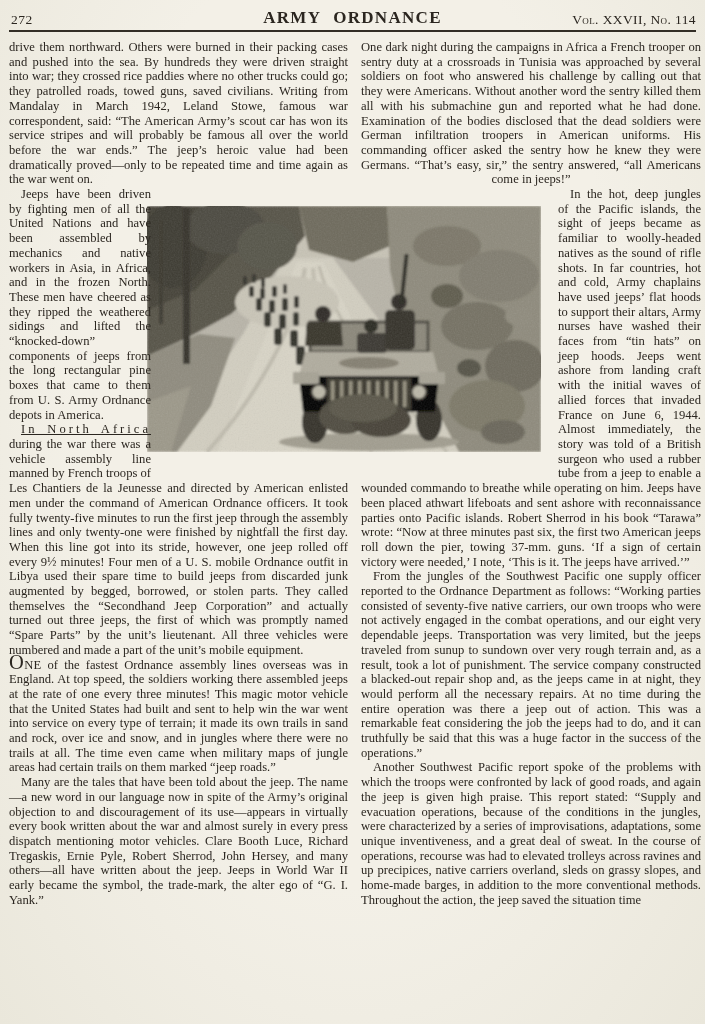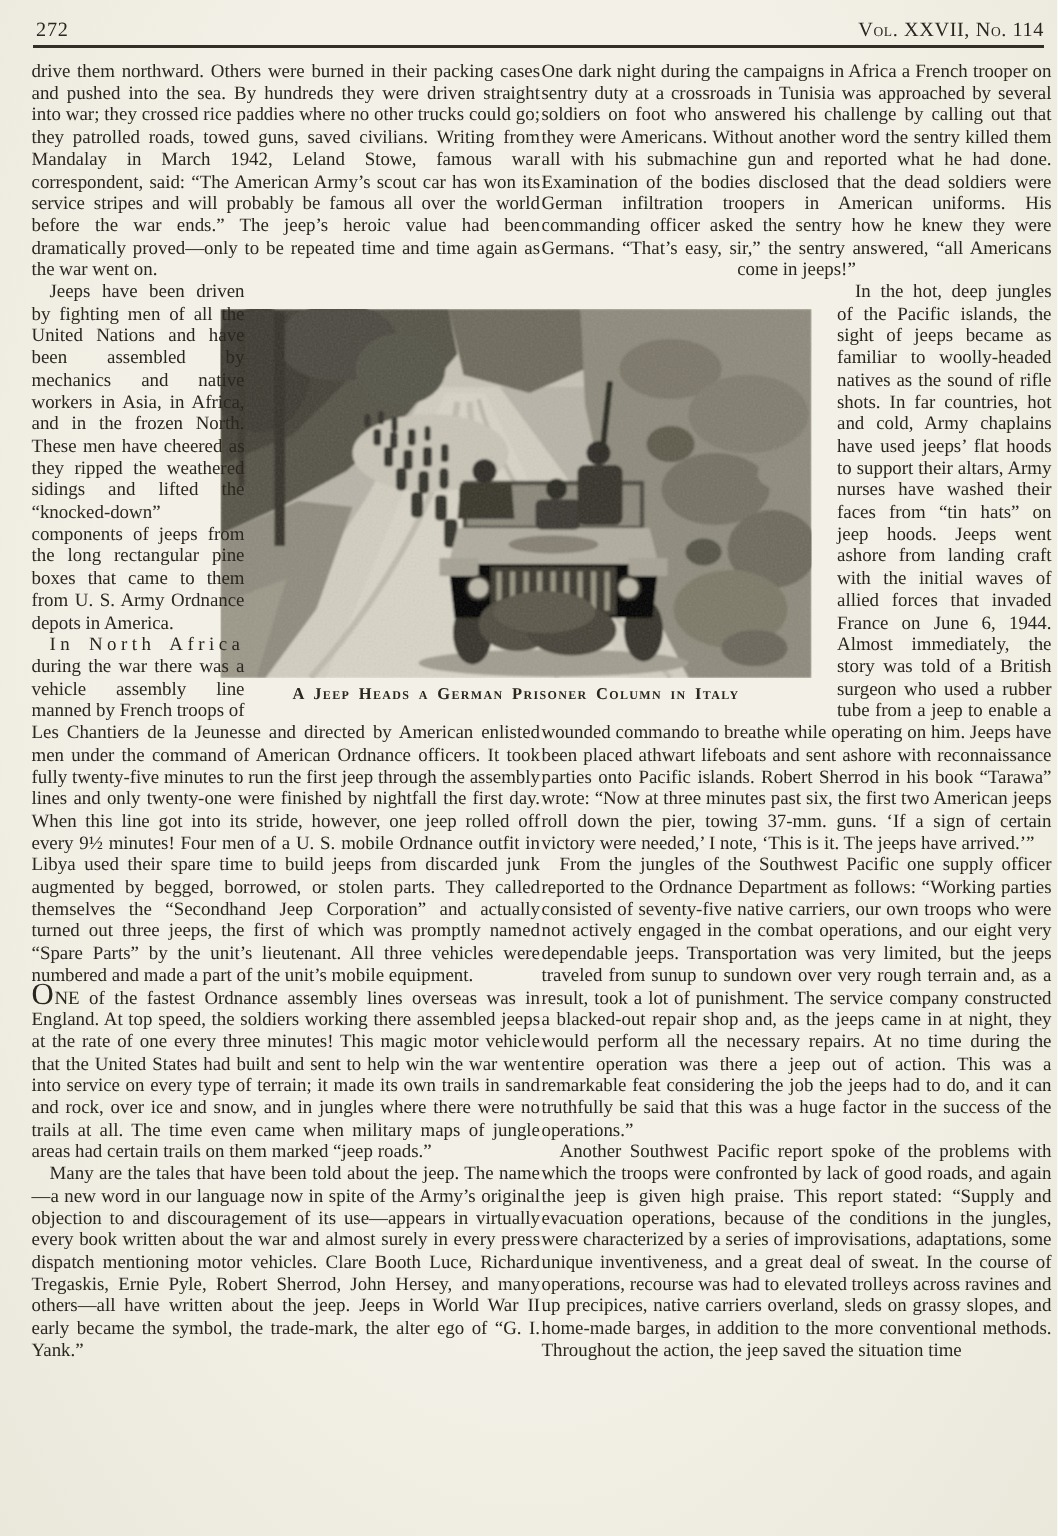--- a/index.html
+++ b/index.html
@@ -8,62 +8,62 @@
     position: relative;
     width: 705px; height: 1024px;
     background: radial-gradient(ellipse at 50% 40%, #f3f0e7 55%, #eae7db 100%);
     font-family: "Liberation Serif", serif;
     color: #2b2620;
     overflow: hidden;
   }
   .header {
     position: absolute; left: 9px; right: 9px; top: 5px; height: 27px;
     border-bottom: 2px solid #332e26;
-    margin-left: 13px;
   }
   .page-num { position:absolute; left:2px; bottom:2px; font-size:13.5px; letter-spacing:0.5px; }
   .journal-title {
     position:absolute; left:0; right:0; bottom:2px; text-align:center;
     font-size:17px; font-weight:bold; letter-spacing:1.3px; word-spacing:7px;
   }
   .volume {
     position:absolute; right:0; bottom:2px; font-size:13.5px;
     font-variant: small-caps; letter-spacing:0.4px;
   }
   .col {
     position:absolute; top:40px;
     font-size:12.6px; line-height:14.7px;
     text-align: justify; z-index:2;
   }
   .col p { margin:0; padding:0; hyphens:auto; }
-  .col-left  { left:21px;  width:339px; }
+  .col-left  { left:9px;  width:339px; }
   .col-right { left:361px; width:340px; }
   .indent { text-indent:12px; }
   .center-last { text-align-last:center; }
   .spacer-r { float:right; width:197px; height:292px; }
   .spacer-l { float:left;  width:197px; height:292px; }
   .one-para { margin-top:6px; }
   .initial { font-size:20.5px; line-height:0; letter-spacing:0.5px; }
-  .lead-caps { letter-spacing:3px; word-spacing:2px; }
+  .lead-caps { letter-spacing:3px; word-spacing:2px;text-decoration:underline; }
   .it { }
   .figure { position:absolute; left:147px; top:206px; width:394px; z-index:1; }
   .figure svg { display:block; width:394px; height:246px; }
   .caption {
     margin-top:5px; text-align:center;
     font-size:11px; font-weight:bold; font-variant:small-caps;
     letter-spacing:0.9px; word-spacing:2px; color:#2b2620;
   }
 </style>
 </head>
 <body>
 
 <div class="page">
 
   <div class="header">
     <span class="page-num">272</span>
+    <span class="journal-title">ARMY ORDNANCE</span>
     <span class="volume">Vol. XXVII, No. 114</span>
   </div>
 
   <figure class="figure" style="margin:0">
     <svg viewBox="0 0 394 246" xmlns="http://www.w3.org/2000/svg">
       <defs>
         <filter id="soft">
             <feGaussianBlur stdDeviation="0.8"></feGaussianBlur>
           </filter>
         <filter id="grainF">
@@ -165,21 +165,20 @@
         <circle cx="176" cy="108" r="8" fill="#2e2b25"></circle>
         <path d="M160,116 L194,116 L196,140 L158,140 Z" fill="#37342c"></path>
         <circle cx="224" cy="120" r="7" fill="#2b2923"></circle>
         <rect x="210" y="127" width="30" height="20" rx="4" fill="#3b3830"></rect>
         <circle cx="252" cy="96" r="8" fill="#2e2b25"></circle>
         <rect x="238" y="104" width="30" height="40" rx="5" fill="#363329"></rect>
         <rect x="255" y="48" width="4" height="50" fill="#2b2923" transform="rotate(6 257 73)"></rect>
       </g>
       <rect width="394" height="246" filter="url(#grainF)" opacity="0.14"></rect>
     </svg>
-    <figcaption class="caption">A Jeep Heads a German Prisoner Column in Italy</figcaption>
   </figure>
 
   <div class="col col-left">
     <p>drive them northward. Others were burned in their packing cases and pushed into the sea. By hundreds they were driven straight into war; they crossed rice paddies where no other trucks could go; they patrolled roads, towed guns, saved civilians. Writing from Mandalay in March 1942, Leland Stowe, famous war correspondent, said: “The American Army’s scout car has won its service stripes and will probably be famous all over the world before the war ends.” The jeep’s heroic value had been dramatically proved—only to be repeated time and time again as the war went on.</p>
     <div class="spacer-r"></div>
     <p class="indent">Jeeps have been driven by fighting men of all the United Nations and have been assembled by mechanics and native workers in Asia, in Africa, and in the frozen North. These men have cheered as they ripped the weathered sidings and lifted the “knocked-down” components of jeeps from the long rectangular pine boxes that came to them from U. S. Army Ordnance depots in America.</p>
     <p class="indent"><span class="lead-caps">In North Africa</span> <span>during the war there was a vehicle assembly line manned by French troops of Les Chantiers de la Jeunesse and directed by American enlisted men under the command of American Ordnance officers. It took fully twenty-five minutes to run the first jeep through the assembly lines and only twenty-one were finished by nightfall the first day. When this line got into its stride, however, one jeep rolled off every 9½ minutes! Four men of a U. S. mobile Ordnance outfit in Libya used their spare time to build jeeps from discarded junk augmented by begged, borrowed, or stolen parts. They called themselves the “Secondhand Jeep Corporation” and actually turned out three jeeps, the first of which was promptly named “Spare Parts” by the unit’s lieutenant. All three vehicles were numbered and made a part of the unit’s mobile equipment.</span></p>
     <p class="one-para"><span class="initial">O</span><span>NE of the fastest Ordnance assembly lines overseas was in England. At top speed, the soldiers working there assembled jeeps at the rate of one every three minutes! This magic motor vehicle that the United States had built and sent to help win the war went into service on every type of terrain; it made its own trails in sand and rock, over ice and snow, and in jungles where there were no trails at all. The time even came when military maps of jungle areas had certain trails on them marked “jeep roads.”</span></p>
     <p class="indent"><span>Many are the tales that have been told about the jeep. The name—a new word in our language now in spite of the Army’s original objection to and discouragement of its use—appears in virtually every book written about the war and almost surely in every press dispatch mentioning motor vehicles. Clare Booth Luce, Richard Tregaskis, Ernie Pyle, Robert Sherrod, John Hersey, and many others—all have written about the jeep. Jeeps in World War II early became the symbol, the trade-mark, the </span><span class="it">alter ego</span><span> of “G. I. Yank.”</span></p>
   </div>

